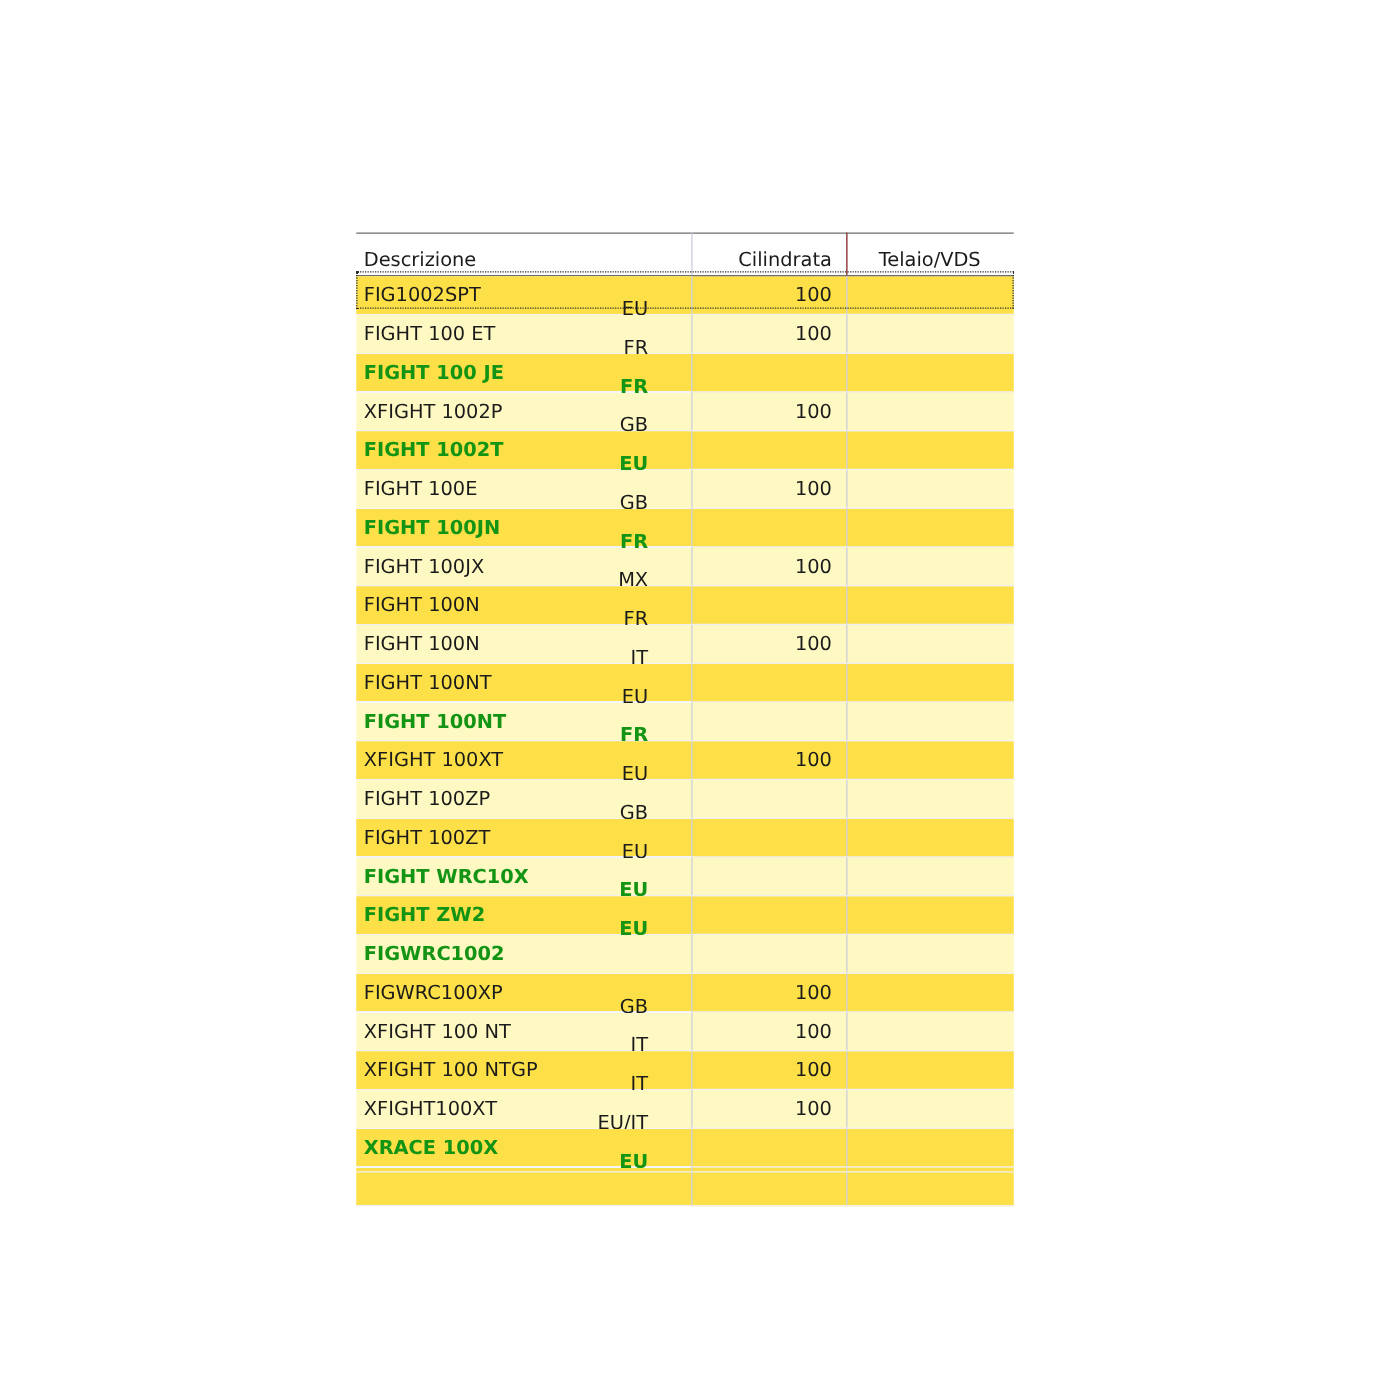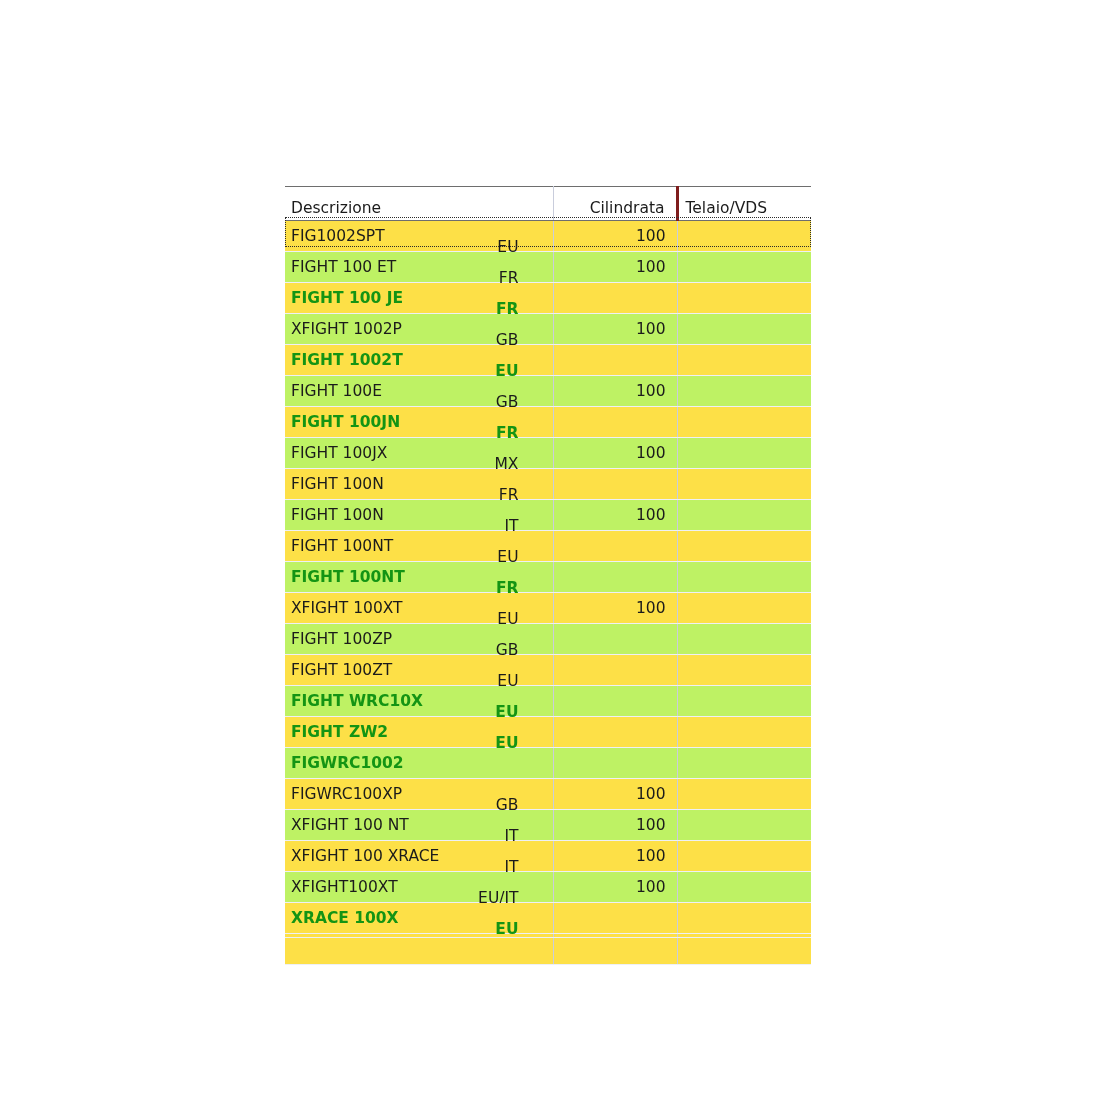--- a/index.html
+++ b/index.html
@@ -50,24 +50,24 @@
     white-space: nowrap;
   }
   th.h-desc {
     text-align: left;
     padding-left: 6px;
     border-right: 1px solid #c9cddc;
   }
   th.h-cil {
     text-align: right;
     padding-right: 11px;
-    border-right: 3px solid #7f1d1d;
+    border-right: 1px solid #7f1d1d;
   }
   th.h-tel {
-    text-align: left;
+    text-align: center;
     padding-left: 7px;
   }
 
   
   tbody tr { height: 30px; }
 
   tbody td {
     height: 30px;
     padding: 0;
     vertical-align: middle;
@@ -98,21 +98,21 @@
     margin-top: 26px;
   }
   td.tel {
     text-align: left;
     padding-left: 7px;
   }
 
   
   tr.fill td.desc,
   tr.fill td.cil,
-  tr.fill td.tel { background: #bef264; }
+  tr.fill td.tel { background: #fef9c3; }
 
   tr.plain td { background: #fde047; }
 
   
   tr.green td { color: #149414; font-weight: bold; }
 
   
   tr.selected td.desc::before,
   tr.selected td.cil::before,
   tr.selected td.tel::before { content: ""; }
@@ -250,21 +250,21 @@
           <td class="desc"><span class="model">FIGWRC100XP</span><span class="country">GB</span></td>
           <td class="cil">100</td>
           <td class="tel"></td>
         </tr>
         <tr class="fill">
           <td class="desc"><span class="model">XFIGHT 100 NT</span><span class="country">IT</span></td>
           <td class="cil">100</td>
           <td class="tel"></td>
         </tr>
         <tr class="plain">
-          <td class="desc"><span class="model">XFIGHT 100 XRACE</span><span class="country">IT</span></td>
+          <td class="desc"><span class="model">XFIGHT 100 NTGP</span><span class="country">IT</span></td>
           <td class="cil">100</td>
           <td class="tel"></td>
         </tr>
         <tr class="fill">
           <td class="desc"><span class="model">XFIGHT100XT</span><span class="country">EU/IT</span></td>
           <td class="cil">100</td>
           <td class="tel"></td>
         </tr>
         <tr class="plain green">
           <td class="desc"><span class="model">XRACE 100X</span><span class="country">EU</span></td>

